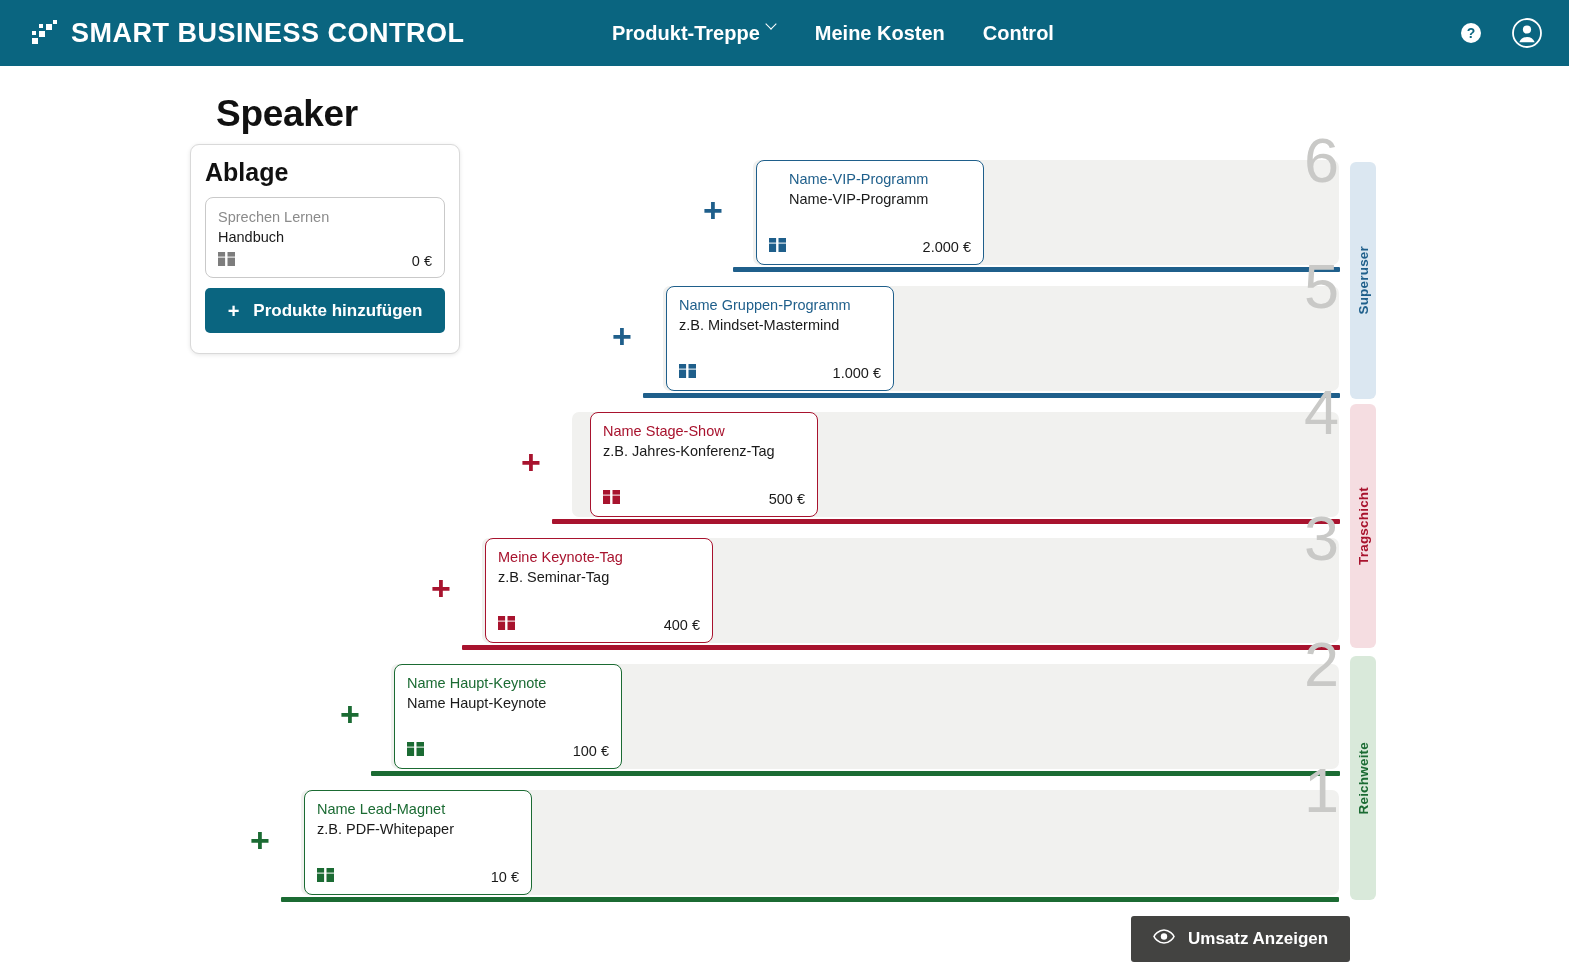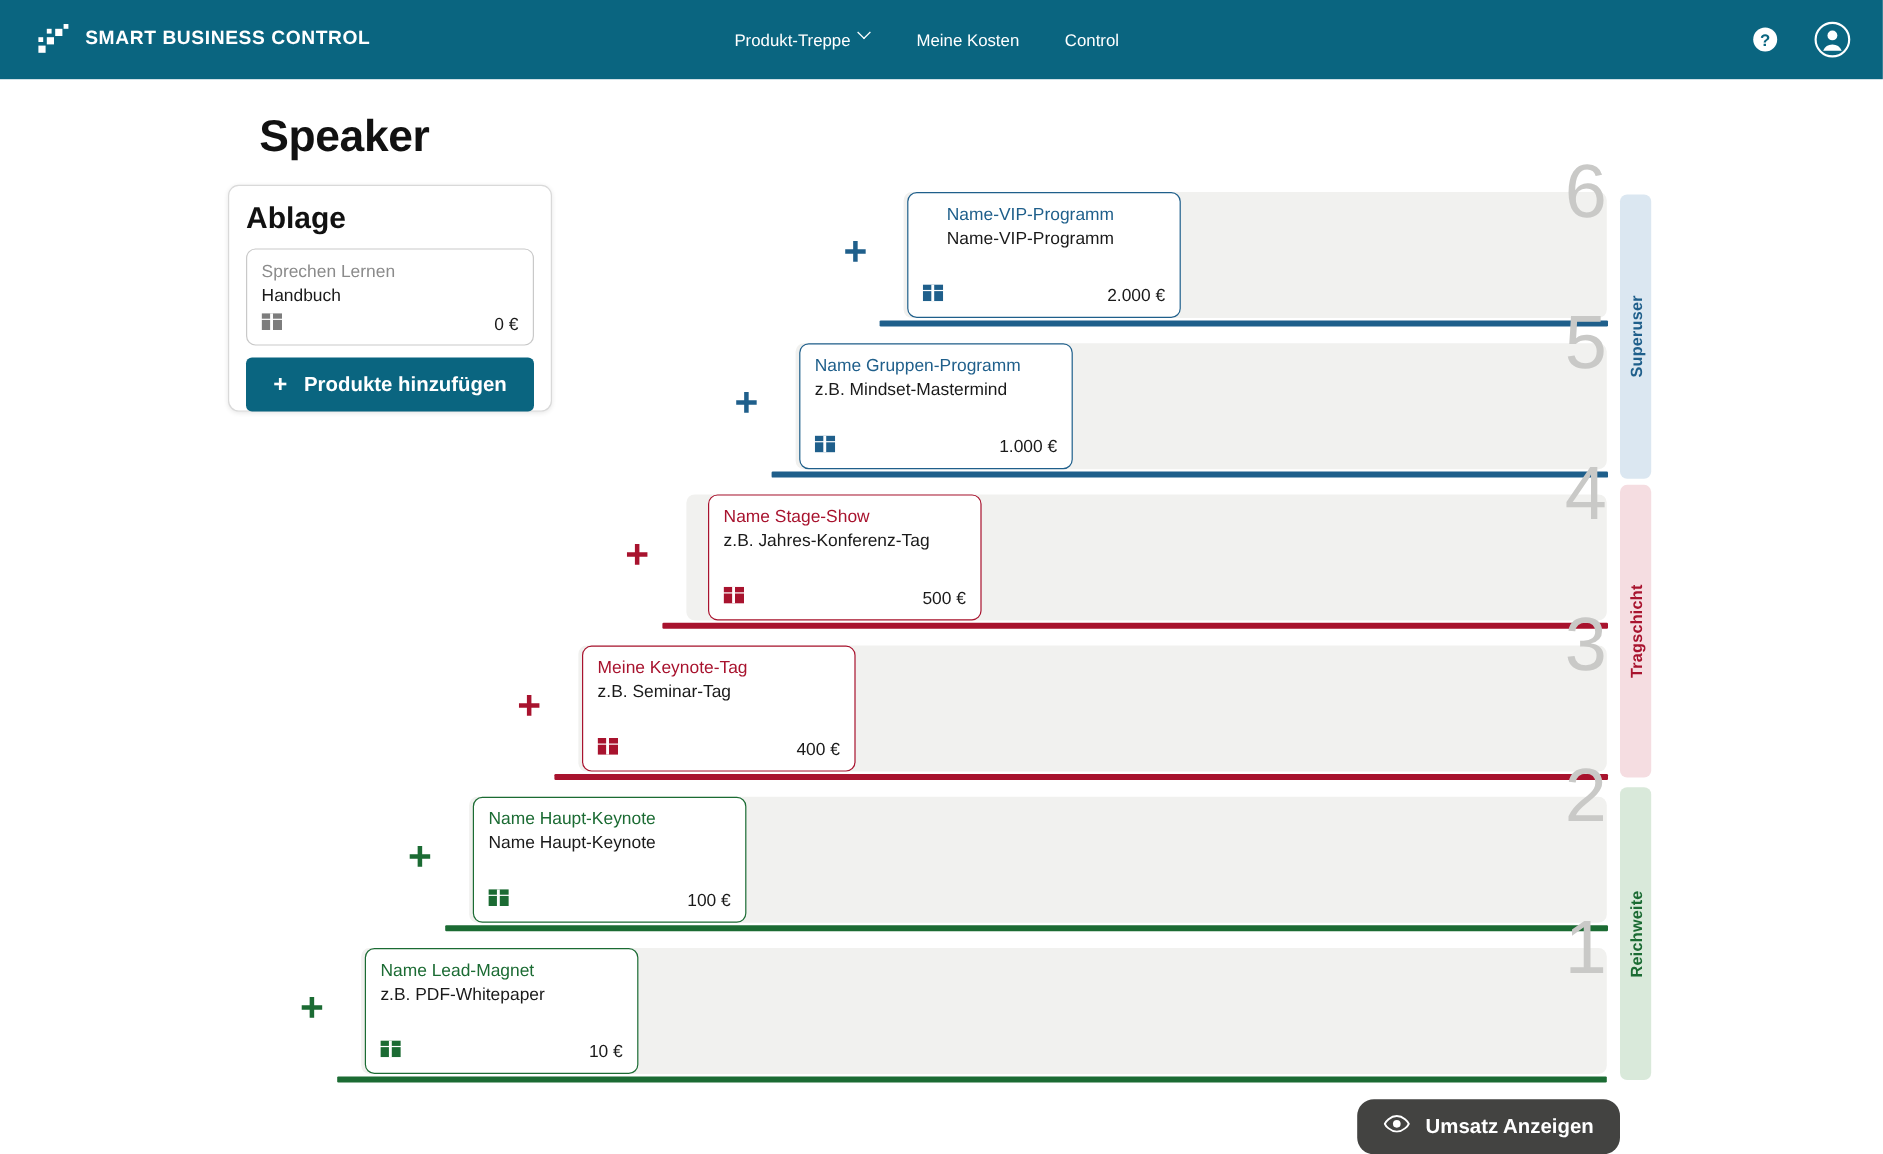--- a/index.html
+++ b/index.html
@@ -13,29 +13,29 @@
   
   .topbar {
     position: absolute; left: 0; top: 0;
     width: 1569px; height: 66px;
     background: #0a6580;
     display: flex; align-items: center;
   }
   .brand { display: flex; align-items: center; margin-left: 30px; gap: 11px; }
   .brand-logo { width: 30px; height: 30px; position: relative; display:block; }
   .brand-name {
-    color: #ffffff; font-size: 16px; font-weight: bold;
+    color: #ffffff; font-size: 27px; font-weight: bold;
     letter-spacing: 0.5px;
   }
   .nav-links {
     position: absolute; left: 612px; top: 0; height: 66px;
     display: flex; align-items: center; gap: 38px;
   }
   .nav-link {
-    color: #ffffff; font-size: 14px; font-weight: 400;
+    color: #ffffff; font-size: 20px; font-weight: 700;
     display: flex; align-items: flex-start; gap: 7px; cursor: pointer;
     white-space: nowrap;
   }
   .chev { display:inline-block; width: 10px; height: 10px; position: relative; top:-2px;}
   .chev::after{
     content:""; position:absolute; left:0; top:0;
     width:7px; height:7px; border-right:1.6px solid #fff; border-bottom:1.6px solid #fff;
     transform: rotate(45deg);
   }
   .nav-right {
@@ -47,22 +47,22 @@
   
   .page-title {
     position: absolute; left: 188px; top: 93px;
     font-size: 37px; font-weight: bold; color: #111111;
     letter-spacing: -0.3px;
     margin-left: 28px;
   }
 
   
   .ablage {
-    position: absolute; left: 190px; top: 154px;
-    width: 270px; height: 189px;
+    position: absolute; left: 190px; top: 144px;
+    width: 270px; height: 210px;
     background: #ffffff;
     border: 1px solid #d9d9d9; border-radius: 9px;
     box-shadow: 0 1px 4px rgba(0,0,0,.10);
     padding: 13px 14px;
   }
   .ablage-title { font-size: 25px; font-weight: bold; color: #111; margin-bottom: 10px; }
   .shelf-card {
     border: 1px solid #c9c9c9; border-radius: 8px;
     background: #fff; padding: 10px 12px 8px 12px;
     height: 81px; position: relative;
@@ -119,21 +119,21 @@
   }
   .rail-label {
     writing-mode: vertical-rl; transform: rotate(180deg);
     font-size: 13.5px; font-weight: bold; letter-spacing: 0.2px;
   }
 
   
   .umsatz-btn {
     position: absolute; left: 1131px; top: 916px;
     height: 46px; padding: 0 22px;
-    background: #434341; color: #fff; border: none; border-radius: 14px;
+    background: #434341; color: #fff; border: none; border-radius: 3px;
     font-family: "Liberation Sans", sans-serif;
     font-size: 17px; font-weight: bold; cursor: pointer;
     display: flex; align-items: center; gap: 13px;
   }
 </style>
 </head>
 <body>
 
 <div class="topbar">
   <div class="brand">

